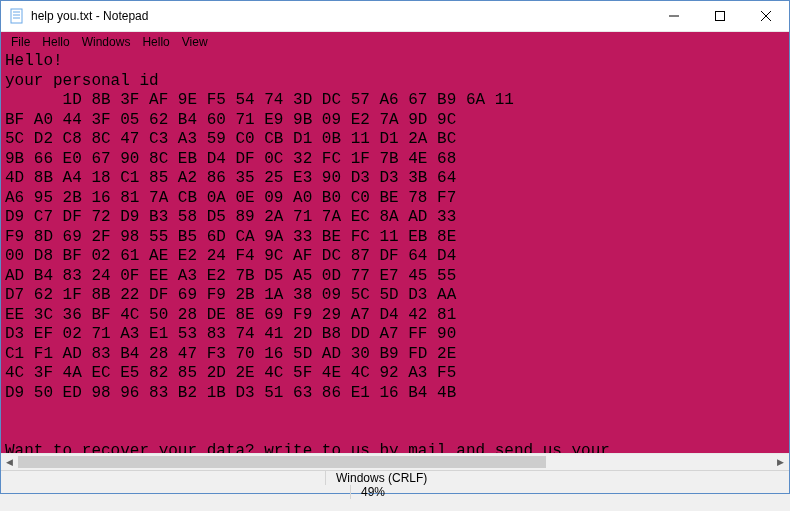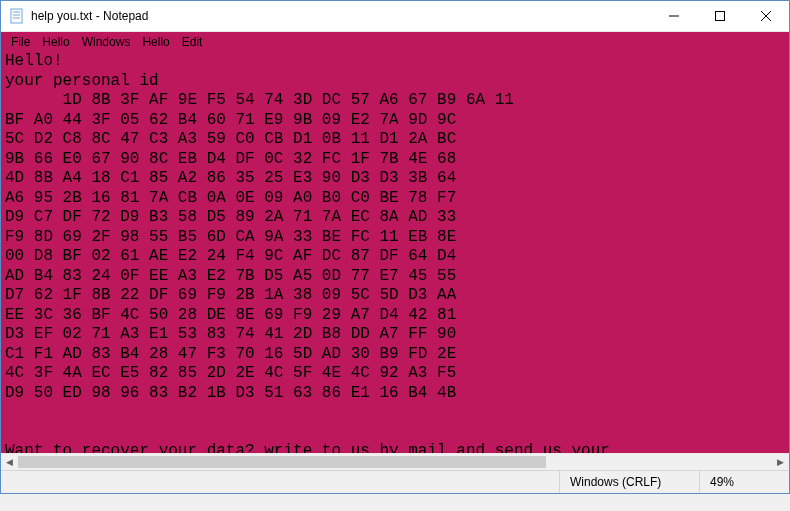--- a/index.html
+++ b/index.html
@@ -104,20 +104,21 @@
       background: #cdcdcd;
     }
     .statusbar {
       height: 23px;
       background: #f0f0f0;
       display: flex;
       align-items: center;
       font-size: 12px;
       color: #000;
       border-top: 1px solid #d4d4d4;
+      flex-direction: column;
     }
     .status-cell {
       height: 100%;
       display: flex;
       align-items: center;
       padding: 0 10px;
       border-left: 1px solid #d4d4d4;
     }
     .status-spacer { flex: 1; }
     .status-cell.enc { width: 140px; }
@@ -157,21 +158,21 @@
           </svg>
       </div>
     </div>
   </div>
 
   <div class="menubar">
     <div class="menu-item">File</div>
     <div class="menu-item">Hello</div>
     <div class="menu-item">Windows</div>
     <div class="menu-item">Hello</div>
-    <div class="menu-item">Edit</div>
+    <div class="menu-item">View</div>
   </div>
 
   <div class="editor" id="editor">Hello!
 your personal id
       1D 8B 3F AF 9E F5 54 74 3D DC 57 A6 67 B9 6A 11
 BF A0 44 3F 05 62 B4 60 71 E9 9B 09 E2 7A 9D 9C
 5C D2 C8 8C 47 C3 A3 59 C0 CB D1 0B 11 D1 2A BC
 9B 66 E0 67 90 8C EB D4 DF 0C 32 FC 1F 7B 4E 68
 4D 8B A4 18 C1 85 A2 86 35 25 E3 90 D3 D3 3B 64
 A6 95 2B 16 81 7A CB 0A 0E 09 A0 B0 C0 BE 78 F7

